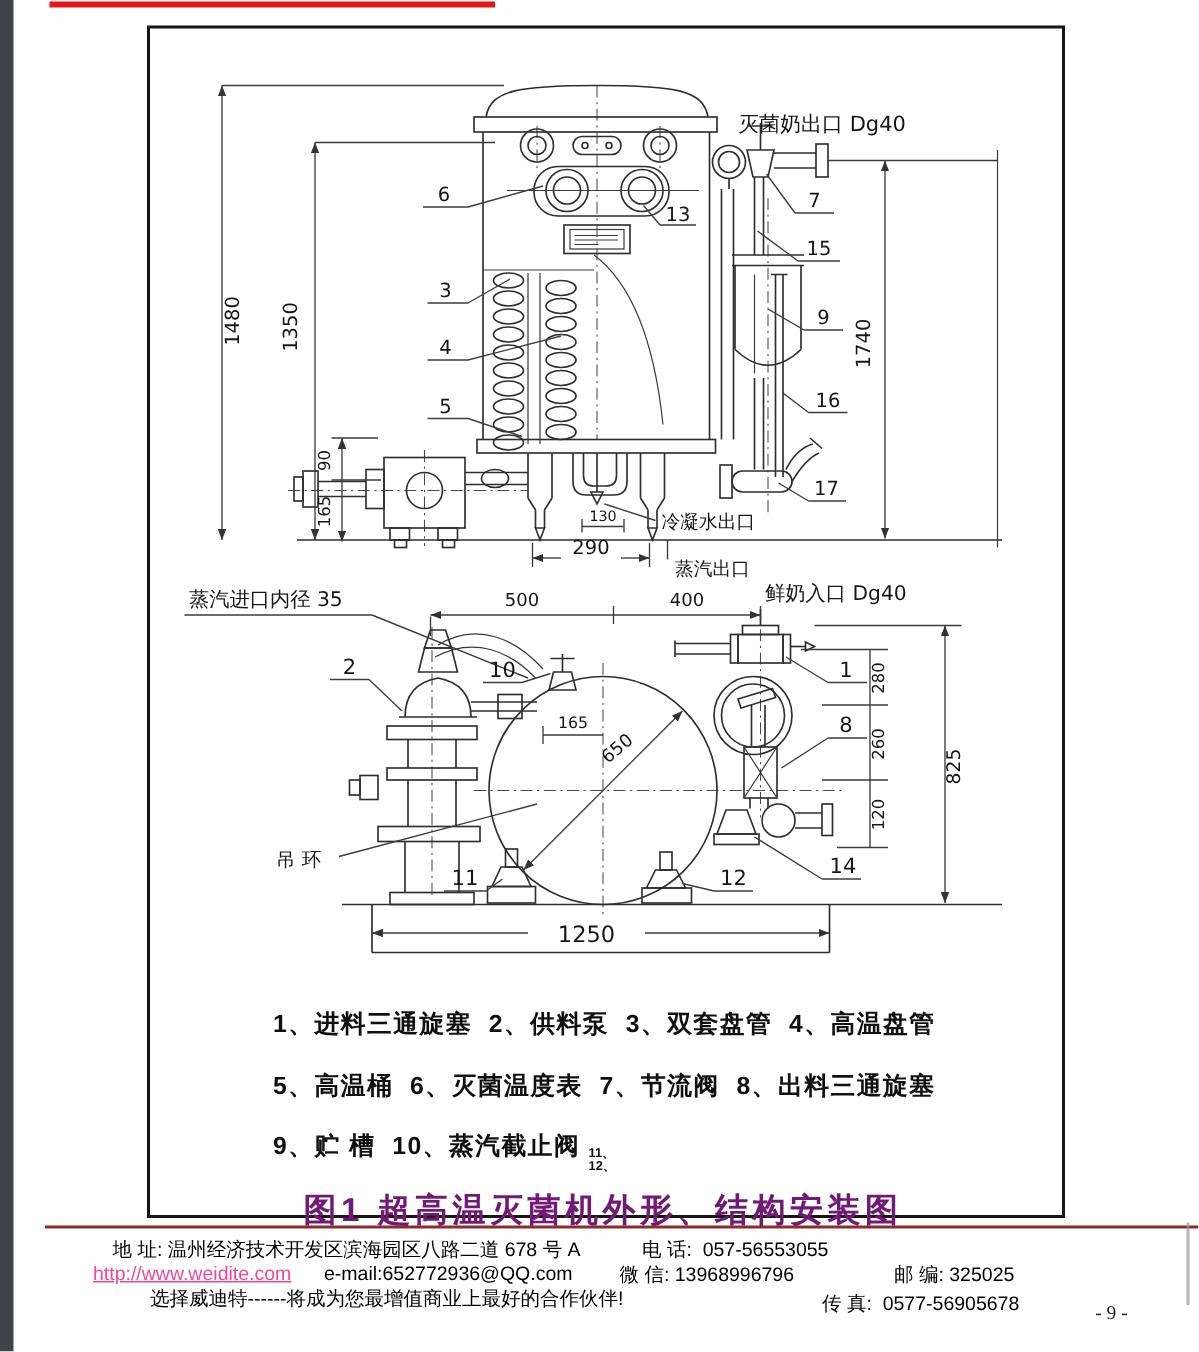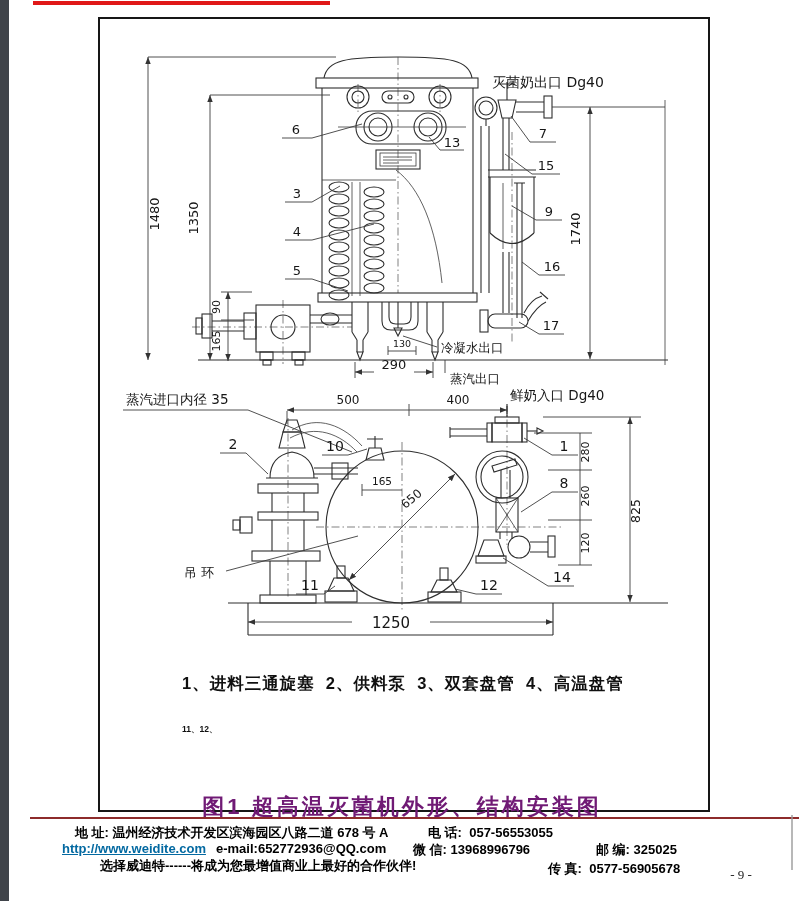--- a/index.html
+++ b/index.html
@@ -16,32 +16,32 @@
   .ln{fill:none;stroke:#2e2e2e;stroke-width:1.1;}
   .thin{fill:none;stroke:#3a3a3a;stroke-width:0.8;}
   .dim{fill:none;stroke:#3c3c3c;stroke-width:0.9;}
   .dash{fill:none;stroke:#4a4a4a;stroke-width:0.7;stroke-dasharray:8 3 1.5 3;}
   text.t{fill:#161616;font-family:"DejaVu Sans","Liberation Sans",sans-serif;}
 
   
   #parts-list{left:182px;top:655px;width:468px;color:#101010;font-size:16.5px;font-weight:600;
               line-height:24.5px;letter-spacing:1px;}
   .plist-line{white-space:pre;margin-top:16px;}
-  .stk{display:inline-flex;flex-direction:row;font-size:8.5px;line-height:8.5px;
+  .stk{display:inline-flex;flex-direction:column;font-size:8.5px;line-height:8.5px;
        vertical-align:-2px;letter-spacing:0;font-weight:700;}
   #figure-title{left:100px;top:792px;width:604px;text-align:center;color:#701a75;
                 font-size:22px;font-weight:700;letter-spacing:3px;white-space:pre;}
 
   
   #footer-red-line{left:30px;top:817px;width:769px;height:2px;background:#8d2b2b;}
-  .frow{color:#000;font-size:13px;font-weight:700;white-space:pre;}
+  .frow{color:#000;font-size:13px;font-weight:400;white-space:pre;}
   #f-address{left:75px;top:824px;}
   #f-phone{left:400px;top:824px;margin-left:28px;}
   #f-fax{left:548px;top:824px;margin-top:36px;}
-  #f-web{left:62px;top:841px;color:#0369a1;text-decoration:underline;cursor:pointer;}
+  #f-web{left:62px;top:841px;color:#ec4899;text-decoration:underline;cursor:pointer;}
   #f-email{left:216px;top:841px;}
   #f-wechat{left:413px;top:841px;}
   #f-post{left:596px;top:841px;}
   #f-slogan{left:100px;top:857px;width:620px;}
   #page-number{left:716px;top:867px;width:50px;text-align:center;color:#222;
                font-family:"Liberation Serif","DejaVu Serif",serif;font-size:13px;}
 </style>
 </head>
 <body>
 
@@ -322,21 +322,22 @@
     <text class="t" x="564" y="451" font-size="14" text-anchor="middle">1</text>
     <text class="t" x="564" y="488" font-size="14" text-anchor="middle">8</text>
     <text class="t" x="310" y="590" font-size="14" text-anchor="middle">11</text>
     <text class="t" x="489" y="590" font-size="14" text-anchor="middle">12</text>
     <text class="t" x="562" y="582" font-size="14" text-anchor="middle">14</text>
   </g>
 </svg>
 
 <div class="abs" id="parts-list">
   <div class="plist-line">1、进料三通旋塞  2、供料泵  3、双套盘管  4、高温盘管</div>
-  <div class="plist-line"><span class="stk"><span>11、</span><span>12、</span></span></div>
+  <div class="plist-line">5、高温桶  6、灭菌温度表  7、节流阀  8、出料三通旋塞</div>
+  <div class="plist-line"><span>9、贮 槽  10、蒸汽截止阀 </span><span class="stk"><span>11、</span><span>12、</span></span></div>
 </div>
 
 <div class="abs" id="figure-title">图1 超高温灭菌机外形、结构安装图</div>
 
 <div class="abs" id="footer-red-line"></div>
 <div class="abs frow" id="f-address"><span>地 址: </span><span>温州经济技术开发区滨海园区八路二道 678 号 A</span></div>
 <div class="abs frow" id="f-phone"><span>电 话:  </span><span>057-56553055</span></div>
 <div class="abs frow" id="f-fax"><span>传 真:  </span><span>0577-56905678</span></div>
 <div class="abs frow" id="f-web">http://www.weidite.com</div>
 <div class="abs frow" id="f-email">e-mail:652772936@QQ.com</div>

